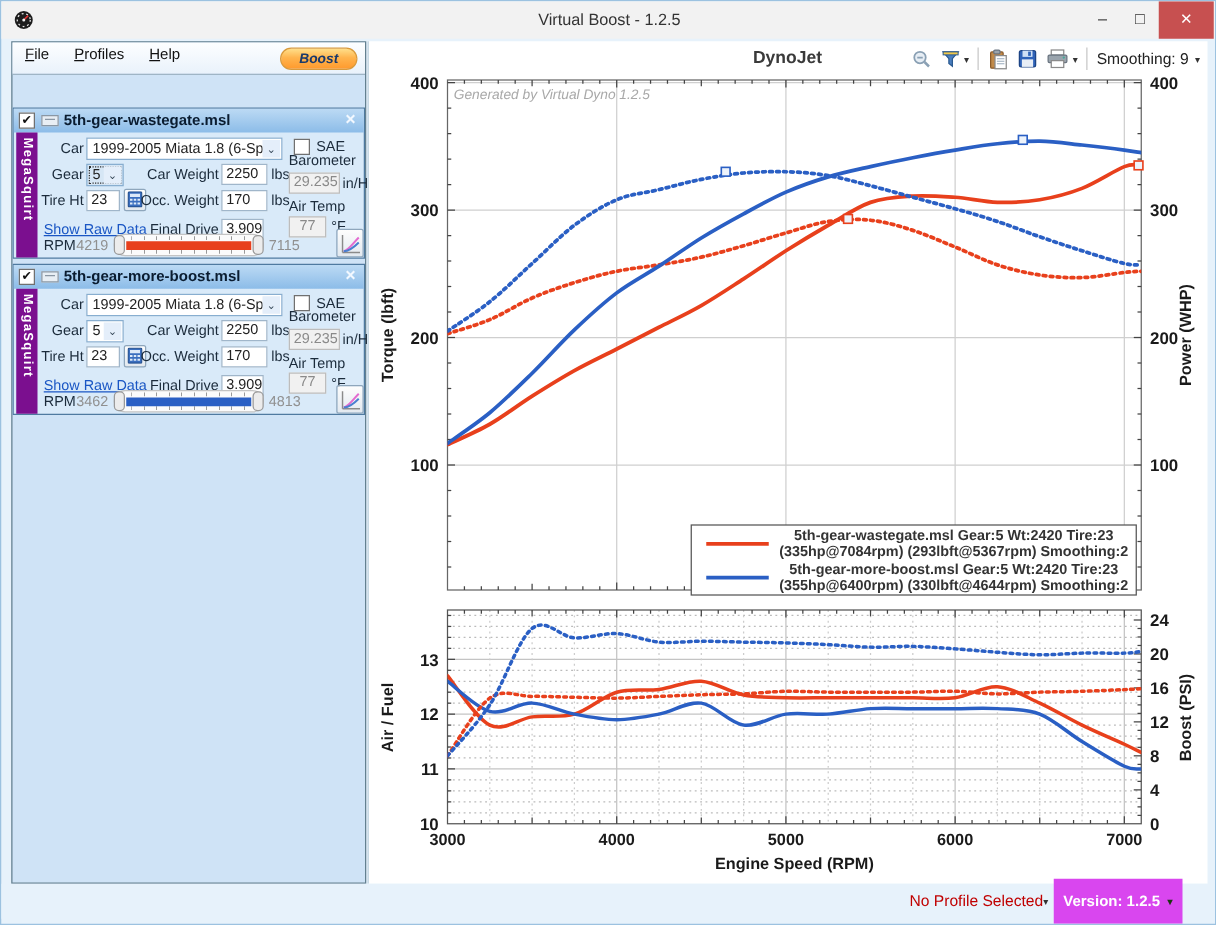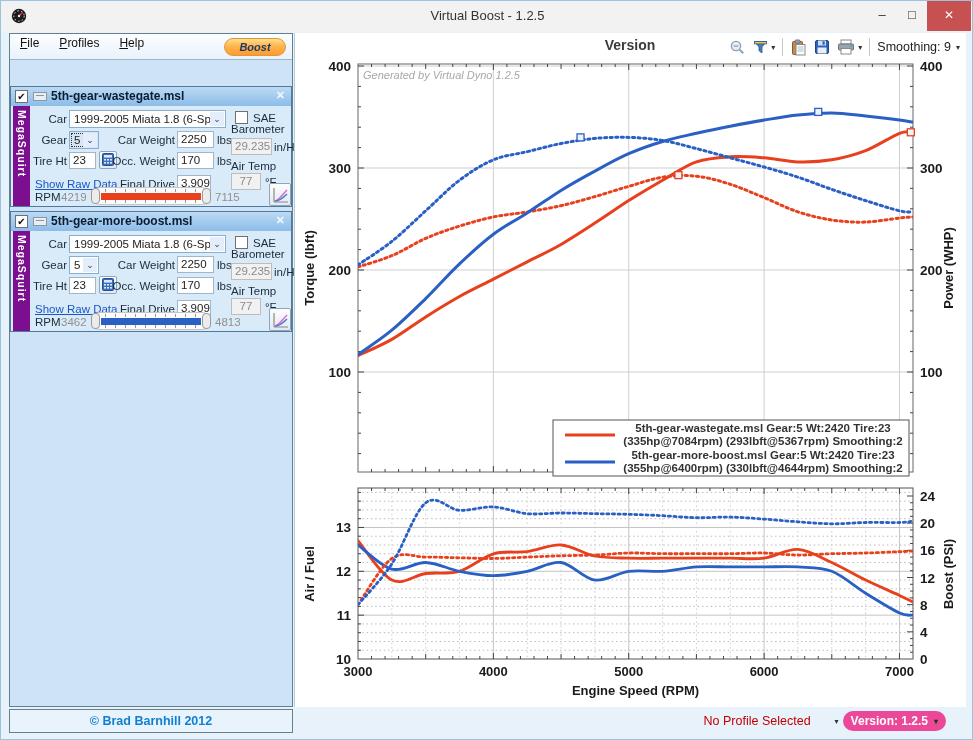--- a/index.html
+++ b/index.html
@@ -66,22 +66,22 @@
   .tick { font-size:13.5px; font-weight:bold; fill:#1a1a1a; }
   .xtick { font-size:13px; font-weight:bold; fill:#1a1a1a; }
   .atitle { font-size:13px; font-weight:bold; fill:#1a1a1a; }
   .legtxt { font-size:11.5px; font-weight:bold; fill:#333; }
   .wm { font-size:11px; font-style:italic; fill:#a8a8a8; }
 
   
   .status-strip { position:absolute; left:0; top:706px; width:973px; height:28px; background:#e7f2fb; }
   .footer-box { position:absolute; left:8px; top:708px; width:284px; height:24px; background:#e9f3fc; border:1px solid #64808f; text-align:center; line-height:22px; font-size:12.5px; font-weight:bold; color:#0f7fd4; }
   .status-right { position:absolute; right:26px; top:710px; height:20px; display:flex; align-items:center; gap:4px; }
-  .profile-sel { display:flex; align-items:center; gap:24px; font-size:12.5px; color:#c00000; }
-  .version-badge { display:flex; align-items:center; gap:6px; background:#ec4899; color:#fff; font-size:12px; font-weight:bold; padding:2px 8px; height:20px;border-radius:10px; }
+  .profile-sel { display:flex; align-items:center; gap:0; font-size:12.5px; color:#c00000; }
+  .version-badge { display:flex; align-items:center; gap:6px; background:#d946ef; color:#fff; font-size:12px; font-weight:bold; padding:2px 8px; height:36px; }
   .version-badge .tb-caret { color:#1a3a10; }
 </style>
 </head>
 <body>
 
 <div id="window">
 
   <div class="titlebar">
     <svg style="position:absolute;left:10px;top:7px" width="16" height="16" viewBox="0 0 16 16">
       <circle cx="8" cy="8" r="7.2" fill="#1c1c1c"></circle>
@@ -238,21 +238,21 @@
         <svg width="16" height="17" viewBox="0 0 16 17" style="position:absolute;left:3px;top:3px">
           <path d="M1,15 L15,15 M1,15 L1,1" stroke="#8a8a8a" stroke-width="1.2" fill="none"></path>
           <path d="M2,14 C6,13 9,8 14,3" stroke="#e36bd0" stroke-width="1.6" fill="none"></path>
           <path d="M2,14 C7,14 11,10 14,7" stroke="#4a7fd0" stroke-width="1.6" fill="none"></path>
         </svg>
       </div>
     </div>
   </div>
 
   <div class="chart-region"></div>
-  <div class="chart-title">Version</div>
+  <div class="chart-title">DynoJet</div>
   <div class="chart-toolbar">
     <svg width="17" height="17" viewBox="0 0 17 17">
       <circle cx="7" cy="7" r="4.6" fill="#e7eef5" stroke="#8aa0b4" stroke-width="1.4"></circle>
       <line x1="4.8" y1="7" x2="9.2" y2="7" stroke="#8aa0b4" stroke-width="1.4"></line>
       <line x1="10.6" y1="10.6" x2="14.2" y2="14.2" stroke="#8aa0b4" stroke-width="2"></line>
     </svg>
     <span style="display:flex;align-items:center;gap:3px">
       <svg width="15" height="15" viewBox="0 0 15 15">
         <path d="M1.5,1.5 h12 l-4.6,5.4 v6 l-2.8,-2.2 v-3.8 z" fill="#4a7fc0" stroke="#2a5a90" stroke-width="1"></path>
         <rect x="1.5" y="1.5" width="12" height="2.4" fill="#f0c84a" stroke="#2a5a90" stroke-width="0.8"></rect>
@@ -644,21 +644,20 @@
       </clipPath>
       <g clip-path="url(#cpSub)">
         <path d="M61.0,61.6C66.6,68.2 83.6,95.6 94.8,101.1C106.1,106.6 117.4,96.0 128.7,94.5C140.0,93.0 151.2,95.6 162.5,92.3C173.8,89.0 185.1,78.1 196.4,74.8C207.6,71.5 218.9,74.0 230.2,72.6C241.5,71.1 252.8,65.3 264.0,66.0C275.3,66.7 286.6,74.8 297.9,77.0C309.2,79.2 320.5,78.8 331.7,79.2C343.0,79.5 354.3,79.2 365.6,79.2C376.9,79.2 388.1,79.2 399.4,79.2C410.7,79.2 422.0,79.2 433.3,79.2C444.5,79.2 455.8,80.6 467.1,79.2C478.4,77.7 489.7,69.7 500.9,70.4C512.2,71.1 523.5,78.4 534.8,83.5C546.1,88.7 557.3,95.6 568.6,101.1C579.9,106.6 594.6,112.8 602.5,116.4C610.4,120.1 613.7,121.9 616.0,123.0" fill="none" stroke="#e8401c" stroke-width="2.8" stroke-linecap="round" stroke-linejoin="round"></path>
         <path d="M61.0,66.0C66.6,70.0 83.6,87.2 94.8,90.1C106.1,93.0 117.4,83.2 128.7,83.5C140.0,83.9 151.2,90.1 162.5,92.3C173.8,94.5 185.1,96.7 196.4,96.7C207.6,96.7 218.9,94.5 230.2,92.3C241.5,90.1 252.8,82.1 264.0,83.5C275.3,85.0 286.6,99.6 297.9,101.1C309.2,102.5 320.5,93.8 331.7,92.3C343.0,90.8 354.3,93.0 365.6,92.3C376.9,91.6 388.1,88.7 399.4,87.9C410.7,87.2 422.0,87.9 433.3,87.9C444.5,87.9 455.8,87.9 467.1,87.9C478.4,87.9 489.7,87.2 500.9,87.9C512.2,88.7 523.5,87.9 534.8,92.3C546.1,96.7 557.3,107.3 568.6,114.2C579.9,121.2 594.6,130.3 602.5,134.0C610.4,137.6 613.7,135.8 616.0,136.2" fill="none" stroke="#2a5fc4" stroke-width="2.8" stroke-linecap="round" stroke-linejoin="round"></path>
         <path d="M61.0,125.7C66.6,118.0 83.6,87.4 94.8,79.5C106.1,71.6 117.4,78.2 128.7,78.1C140.0,78.0 151.2,78.6 162.5,78.8C173.8,79.0 185.1,79.6 196.4,79.5C207.6,79.4 218.9,78.6 230.2,78.1C241.5,77.7 252.8,77.1 264.0,76.8C275.3,76.4 286.6,76.5 297.9,76.1C309.2,75.6 320.5,74.3 331.7,74.0C343.0,73.8 354.3,74.6 365.6,74.7C376.9,74.8 388.1,74.7 399.4,74.7C410.7,74.7 422.0,74.8 433.3,74.7C444.5,74.6 455.8,73.8 467.1,74.0C478.4,74.3 489.7,76.0 500.9,76.1C512.2,76.2 523.5,75.1 534.8,74.7C546.1,74.4 557.3,74.4 568.6,74.0C579.9,73.7 594.6,73.0 602.5,72.7C610.4,72.4 613.7,72.1 616.0,72.0" fill="none" stroke="#e8401c" stroke-width="2.8" stroke-linecap="round" stroke-linejoin="round" stroke-dasharray="2.2 3.4"></path>
         <path d="M61.0,125.7C66.6,118.9 83.6,101.9 94.8,84.9C106.1,67.9 117.4,32.7 128.7,23.8C140.0,14.8 151.2,30.6 162.5,31.3C173.8,31.9 185.1,27.3 196.4,27.9C207.6,28.4 218.9,33.6 230.2,34.7C241.5,35.7 252.8,34.0 264.0,34.0C275.3,34.0 286.6,34.4 297.9,34.7C309.2,34.9 320.5,35.0 331.7,35.3C343.0,35.7 354.3,36.1 365.6,36.7C376.9,37.3 388.1,38.5 399.4,38.7C410.7,39.0 422.0,37.8 433.3,38.1C444.5,38.3 455.8,39.3 467.1,40.1C478.4,40.9 489.7,42.0 500.9,42.8C512.2,43.6 523.5,44.7 534.8,44.8C546.1,45.0 557.3,43.7 568.6,43.5C579.9,43.3 594.6,43.7 602.5,43.5C610.4,43.3 613.7,42.4 616.0,42.1" fill="none" stroke="#2a5fc4" stroke-width="2.8" stroke-linecap="round" stroke-linejoin="round" stroke-dasharray="2.2 3.4"></path>
       </g>
     </svg>
 
   <div class="status-strip"></div>
-  <div class="footer-box">© Brad Barnhill 2012</div>
   <div class="status-right">
     <span class="profile-sel">
       <span>No Profile Selected</span>
       <span class="tb-caret">▾</span>
     </span>
     <span class="version-badge">
       <span>Version: 1.2.5</span>
       <span class="tb-caret">▾</span>
     </span>
   </div>

